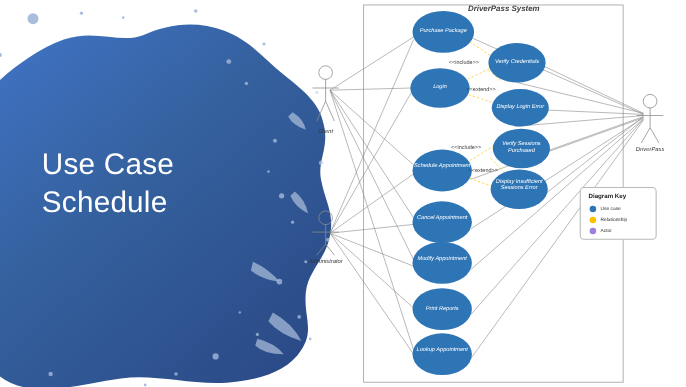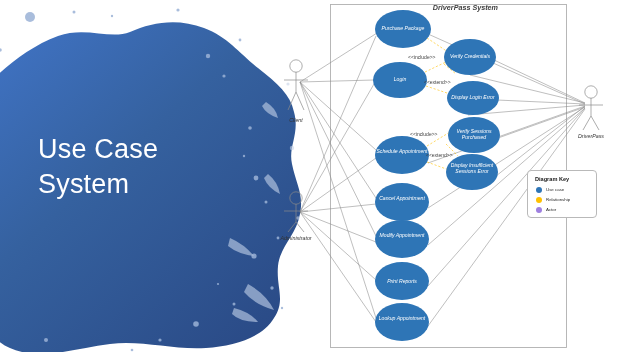--- a/index.html
+++ b/index.html
@@ -8,21 +8,21 @@
 
   
   #blob-panel{position:absolute;left:0;top:0;width:320px;height:352px;overflow:hidden;}
   #blob-svg{position:absolute;left:-18px;top:-12px;}
   #title-block{position:absolute;left:38px;top:132px;width:190px;
     color:#ffffff;font-size:27px;line-height:1.28;font-weight:400;letter-spacing:.2px;}
   .title-line{display:block;white-space:nowrap;}
 
   
   #diagram{position:absolute;left:0;top:0;width:624px;height:352px;}
-  #boundary-title{position:absolute;left:390px;top:3px;width:108px;text-align:right;
+  #boundary-title{position:absolute;left:404px;top:3px;width:108px;text-align:center;
     font-size:7.2px;font-style:italic;font-weight:700;color:#404040;}
   .uc-label{position:absolute;color:#ffffff;font-size:5.1px;font-style:italic;
     text-align:center;line-height:1.22;pointer-events:none;}
   .stereo{position:absolute;font-size:5px;color:#3d3d3d;white-space:nowrap;}
   .actor-label{position:absolute;font-size:5.3px;font-style:italic;color:#333;text-align:center;}
 
   
   #legend{position:absolute;left:527px;top:170px;width:68px;height:46px;
     background:#ffffff;border:0.8px solid #b9b9b9;border-radius:4px;}
   #legend-title{position:absolute;left:7px;top:5px;font-size:5.6px;font-weight:700;color:#1a1a1a;}
@@ -88,21 +88,21 @@
       <g fill="#c6d2e6" opacity="0.6">
         <circle cx="310" cy="160" r="2.2"></circle>
         <circle cx="316" cy="230" r="1.8"></circle>
         <circle cx="306" cy="96" r="1.6"></circle>
         <circle cx="26" cy="372" r="1.6"></circle>
       </g>
     </svg>
 
     <div id="title-block">
       <span class="title-line">Use Case</span>
-      <span class="title-line">System</span>
+      <span class="title-line">Schedule</span>
     </div>
   </div>
 
   <div id="diagram">
 
     <svg width="624" height="352" viewBox="0 0 624 352" style="position:absolute;left:0;top:0;">
 
       <rect x="330.5" y="4.5" width="236" height="343" fill="none" stroke="#b0b0b0" stroke-width="0.9"></rect>
 
       <g stroke="#8a8a8a" stroke-width="0.55" fill="none">

